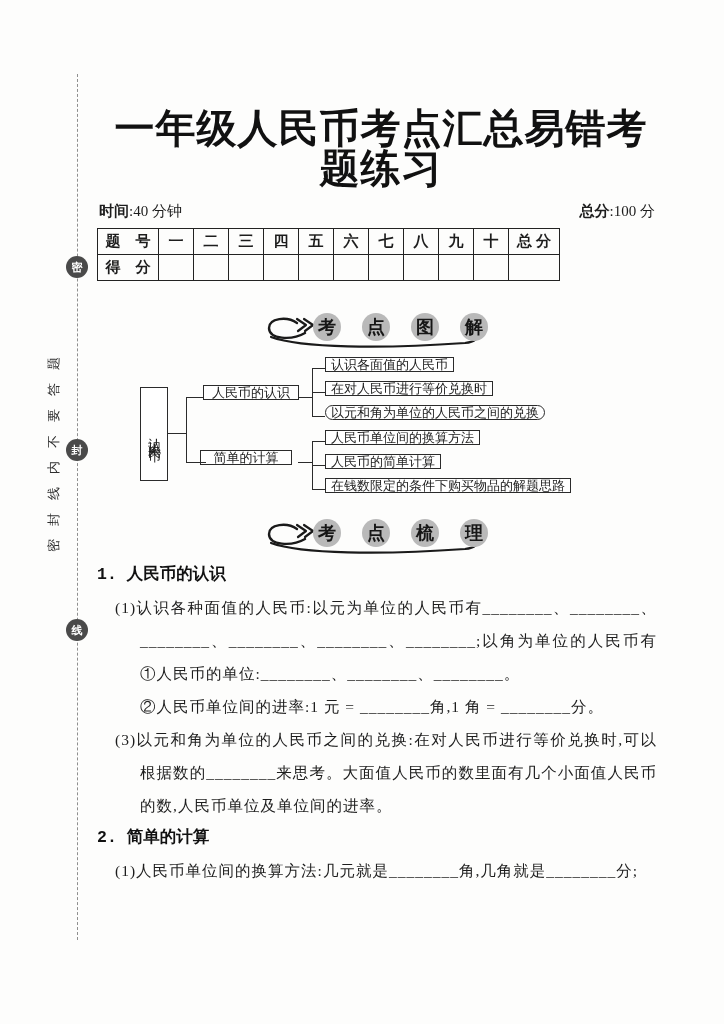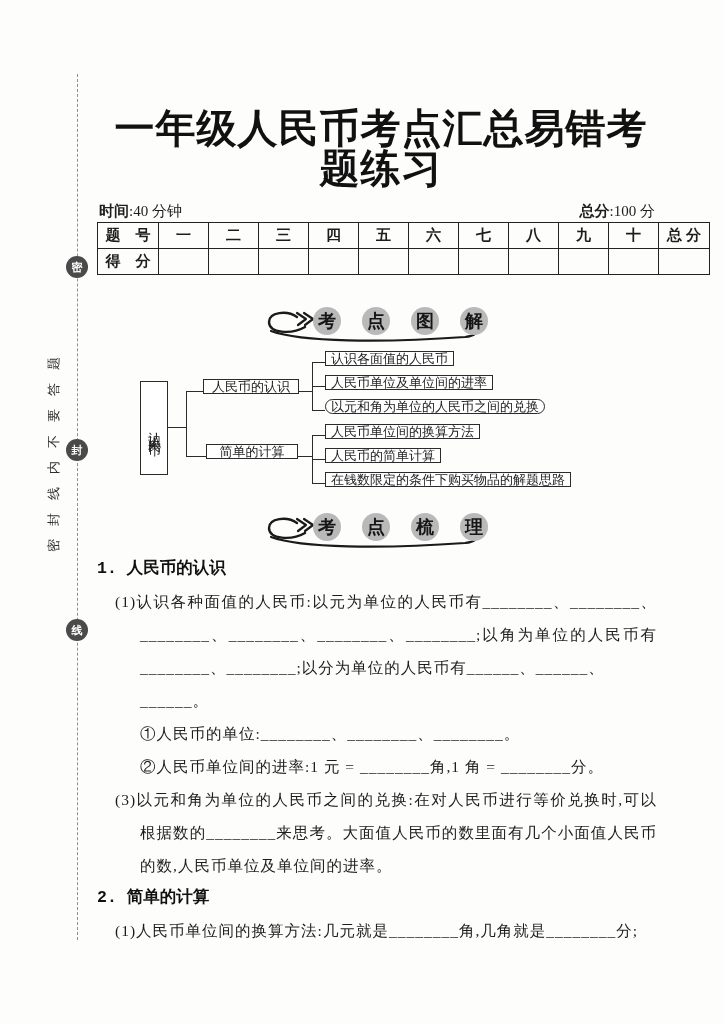--- a/index.html
+++ b/index.html
@@ -43,21 +43,21 @@
     font-size:40px;line-height:40px;text-align:center;letter-spacing:1px;
     color:#111;
   }
   .meta-row{
     display:flex;justify-content:space-between;
     margin:12px 2px 0 2px;font-size:15px;line-height:22px;
   }
   .meta-strong{font-family:"Liberation Sans",sans-serif;font-weight:bold;}
 
   table.score{
-    border-collapse:collapse;width:613px;table-layout:fixed;
+    border-collapse:collapse;width:463px;margin-top:6px;table-layout:fixed;
   }
   table.score td{
     border:1.5px solid #222;height:25px;text-align:center;
     font-family:"Liberation Sans",sans-serif;font-weight:bold;font-size:15px;
     padding:0;overflow:hidden;
   }
   td.col-head{width:60px;}
   td.col-total{width:50px;}
 
   
@@ -77,21 +77,21 @@
   .mm-box{
     position:absolute;border:1.4px solid #2b2b2b;background:#fff;
     display:flex;align-items:center;justify-content:center;
     height:15px;padding:0 5px;box-sizing:border-box;white-space:nowrap;
   }
   .mm-root{
     left:43px;top:32px;width:28px;height:94px;padding:3px 0;
     writing-mode:vertical-rl;letter-spacing:3px;
   }
   .mm-branch-a{left:106px;top:30px;width:96px;}
-  .mm-branch-b{left:109px;top:95px;width:92px;}
+  .mm-branch-b{left:103px;top:95px;width:92px;}
   .mm-leaf{left:228px;}
   .mm-h{position:absolute;height:1.4px;background:#2b2b2b;}
   .mm-v{position:absolute;width:1.4px;background:#2b2b2b;}
 
   
   .outline{margin-top:4px;}
   .sec-head{
     font-family:Liberation Mono, monospace;font-weight:bold;
     font-size:16.5px;line-height:32px;color:#111;
   }
@@ -172,21 +172,21 @@
       </div>
     </div>
 
     <div class="mindmap">
       <div class="mm-box mm-root">认识人民币</div>
 
       <div class="mm-box mm-branch-a">人民币的认识</div>
       <div class="mm-box mm-branch-b">简单的计算</div>
 
       <div class="mm-box mm-leaf" style="top:2px;">认识各面值的人民币</div>
-      <div class="mm-box mm-leaf" style="top:26px;">人民币单位及单位间的进率</div>
+      <div class="mm-box mm-leaf" style="top:26px;">在对人民币进行等价兑换时</div>
       <div class="mm-box mm-leaf" style="top:50px;border-radius:9px;">以元和角为单位的人民币之间的兑换</div>
       <div class="mm-box mm-leaf" style="top:75px;text-align:right;">人民币单位间的换算方法</div>
       <div class="mm-box mm-leaf" style="top:99px;">人民币的简单计算</div>
       <div class="mm-box mm-leaf" style="top:123px;text-align:center;">在钱数限定的条件下购买物品的解题思路</div>
 
       <div class="mm-h" style="left:71px;top:78px;width:18px;"></div>
       <div class="mm-v" style="left:89px;top:42px;height:66px;"></div>
       <div class="mm-h" style="left:89px;top:42px;width:17px;"></div>
       <div class="mm-h" style="left:89px;top:107px;width:20px;"></div>
 
@@ -216,21 +216,20 @@
         <div class="banner-circle">梳</div>
         <div class="banner-circle">理</div>
       </div>
     </div>
 
     <div class="outline">
       <div class="sec-head">1. 人民币的认识</div>
 
       <div class="tline ind1 fill">(1)认识各种面值的人民币:以元为单位的人民币有________、________、</div>
       <div class="tline ind2 fill">________、________、________、________;以角为单位的人民币有</div>
-      <div class="tline ind2">________、________;以分为单位的人民币有______、______、______。</div>
       <div class="tline ind2">①人民币的单位:________、________、________。</div>
       <div class="tline ind2">②人民币单位间的进率:1 元 = ________角,1 角 = ________分。</div>
       <div class="tline ind1 fill">(3)以元和角为单位的人民币之间的兑换:在对人民币进行等价兑换时,可以</div>
       <div class="tline ind2 fill">根据数的________来思考。大面值人民币的数里面有几个小面值人民币</div>
       <div class="tline ind2">的数,人民币单位及单位间的进率。</div>
 
       <div class="sec-head">2. 简单的计算</div>
 
       <div class="tline ind1">(1)人民币单位间的换算方法:几元就是________角,几角就是________分;</div>
     </div>

